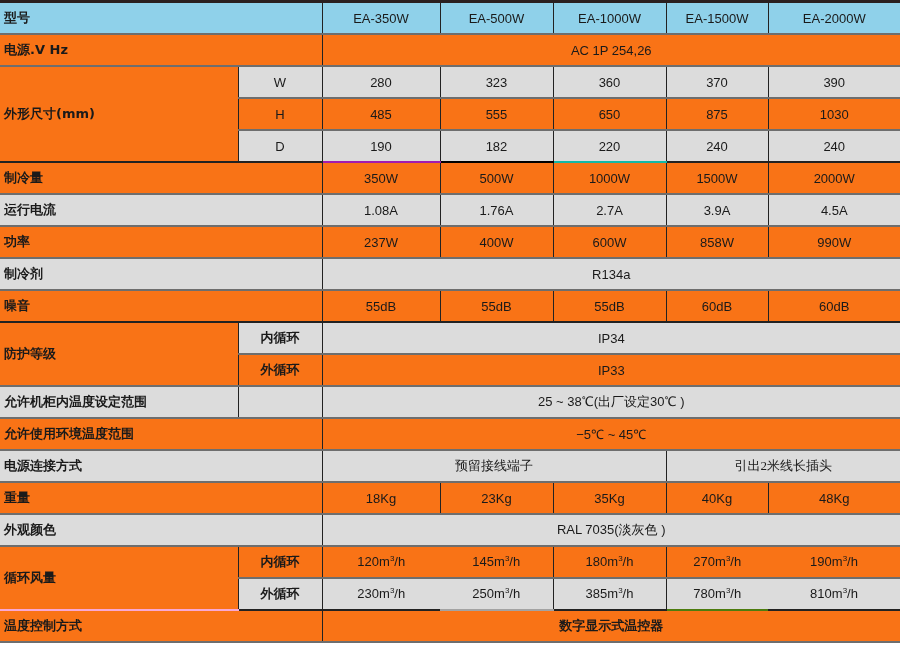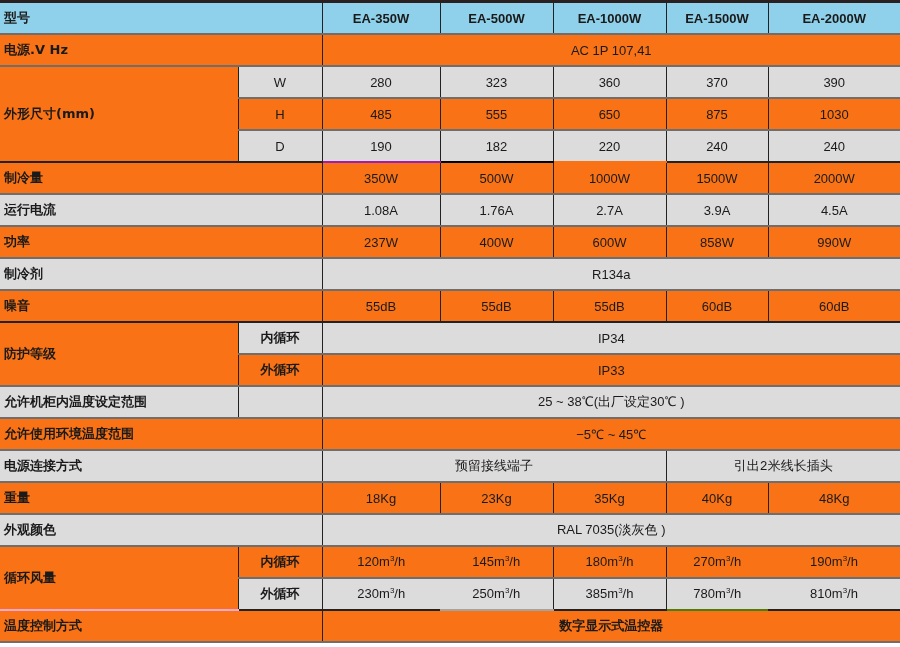--- a/index.html
+++ b/index.html
@@ -1,25 +1,25 @@
 <!DOCTYPE html>
 <html><head>
 <meta charset="utf-8">
 <style>
   html,body{margin:0;padding:0;background:#fff;}
   body{width:900px;height:647px;overflow:hidden;font-family:"DejaVu Sans","Liberation Sans",sans-serif;color:#1a1a1a;}
   .topbar{height:3px;background:#2a2020;}
   table{border-collapse:collapse;width:900px;table-layout:fixed;font-size:13px;}
   td{border-bottom:2px solid #6e6e6e;height:30px;padding:0;text-align:center;font-family:"Liberation Sans",sans-serif;}
   td.lbl{text-align:left;padding-left:4px;font-family:"DejaVu Sans",sans-serif;font-weight:bold;font-size:13px;}
-  td.sub{font-family:Liberation Mono, monospace;font-weight:bold;}
+  td.sub{font-family:Liberation Serif, serif;font-weight:bold;}
   .vl{border-left:1.5px solid #222;}
   .g{background:#dcdcdc;}
   .w{background:#f97316;}
-  tr.hdr td{background:#8fd1ea;height:30px;font-weight:bold;}
+  tr.hdr td{background:#8fd1ea;height:30px;}
   tr.hdr td.lbl{font-weight:bold;margin-left:24px;}
   sup{font-size:8px;}
 </style>
 </head>
 <body>
 
 <div class="topbar"></div>
 <table>
   <colgroup>
     <col style="width:238px">
@@ -36,21 +36,21 @@
     <td class="lbl" colspan="2">型号</td>
     <td class="vl">EA-350W</td>
     <td class="vl">EA-500W</td>
     <td class="vl">EA-1000W</td>
     <td class="vl">EA-1500W</td>
     <td class="vl">EA-2000W</td>
   </tr>
 
   <tr class="w">
     <td class="lbl" colspan="2">电源.V  Hz</td>
-    <td class="vl" colspan="5">AC 1P   107,41</td>
+    <td class="vl" colspan="5">AC 1P   254,26</td>
   </tr>
 
   <tr>
     <td class="lbl w" rowspan="3" style="border-bottom:2px solid #222">外形尺寸(mm)</td>
     <td class="sub g vl" style="font-family:'Liberation Sans',sans-serif;font-weight:normal">W</td>
     <td class="g vl">280</td>
     <td class="g vl">323</td>
     <td class="g vl">360</td>
     <td class="g vl">370</td>
     <td class="g vl">390</td>
@@ -60,21 +60,21 @@
     <td class="vl">485</td>
     <td class="vl">555</td>
     <td class="vl">650</td>
     <td class="vl">875</td>
     <td class="vl">1030</td>
   </tr>
   <tr class="g">
     <td class="vl" style="border-bottom:2px solid #222">D</td>
     <td class="vl" style="border-bottom:2px solid #a21caf">190</td>
     <td class="vl" style="border-bottom:2px solid #000000">182</td>
-    <td class="vl" style="border-bottom:2px solid #f97316">220</td>
+    <td class="vl" style="border-bottom:2px solid #14b8a6">220</td>
     <td class="vl" style="border-bottom:2px solid #222">240</td>
     <td class="vl" style="border-bottom:2px solid #222">240</td>
   </tr>
 
   <tr class="w">
     <td class="lbl" colspan="2">制冷量</td>
     <td class="vl">350W</td>
     <td class="vl">500W</td>
     <td class="vl">1000W</td>
     <td class="vl">1500W</td>

